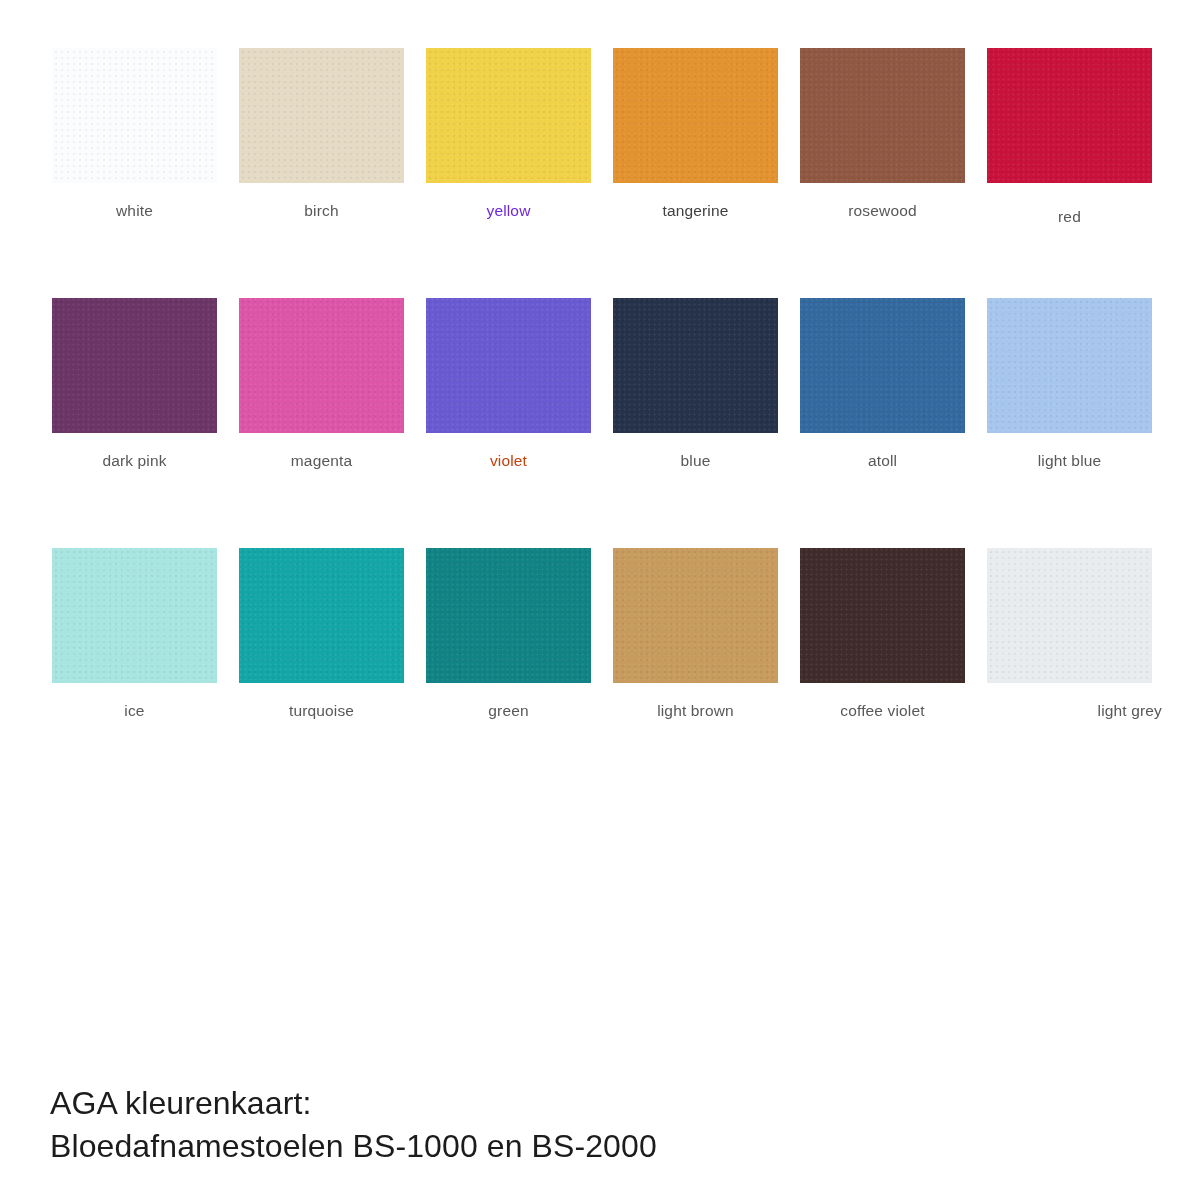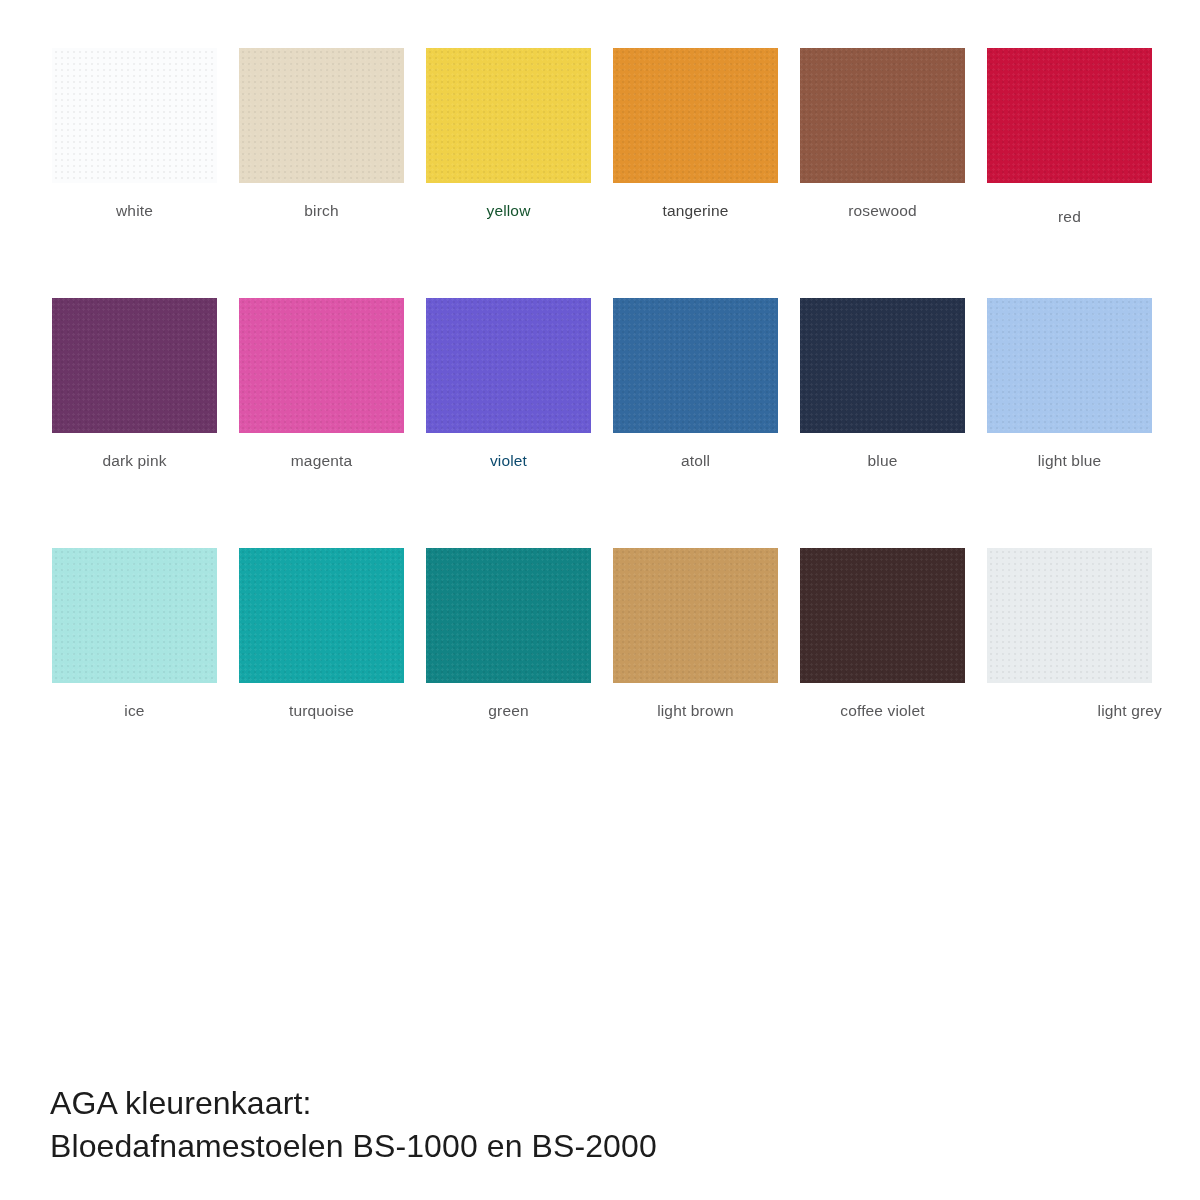--- a/index.html
+++ b/index.html
@@ -95,21 +95,21 @@
         <div class="swatch-cell">
           <div class="swatch-chip" style="background-color: rgb(251, 252, 253);"></div>
           <div class="swatch-label" style="color: rgb(88, 88, 90);">white</div>
         </div>
         <div class="swatch-cell">
           <div class="swatch-chip" style="background-color: rgb(229, 218, 196);"></div>
           <div class="swatch-label" style="color: rgb(88, 88, 90);">birch</div>
         </div>
         <div class="swatch-cell">
           <div class="swatch-chip" style="background-color: rgb(240, 209, 72);"></div>
-          <div class="swatch-label" style="color: #14532d;">yellow</div>
+          <div class="swatch-label" style="color: #6d28d9;">yellow</div>
         </div>
         <div class="swatch-cell">
           <div class="swatch-chip" style="background-color: rgb(226, 146, 46);"></div>
           <div class="swatch-label" style="color: #404040;">tangerine</div>
         </div>
         <div class="swatch-cell">
           <div class="swatch-chip" style="background-color: rgb(143, 88, 67);"></div>
           <div class="swatch-label" style="color: rgb(88, 88, 90);">rosewood</div>
         </div>
         <div class="swatch-cell">
@@ -121,29 +121,29 @@
         <div class="swatch-cell">
           <div class="swatch-chip" style="background-color: rgb(107, 53, 102);"></div>
           <div class="swatch-label" style="color: rgb(88, 88, 90);">dark pink</div>
         </div>
         <div class="swatch-cell">
           <div class="swatch-chip" style="background-color: rgb(221, 85, 168);"></div>
           <div class="swatch-label" style="color: rgb(88, 88, 90);">magenta</div>
         </div>
         <div class="swatch-cell">
           <div class="swatch-chip" style="background-color: rgb(106, 90, 210);"></div>
-          <div class="swatch-label" style="color: #0c4a6e;">violet</div>
+          <div class="swatch-label" style="color: #c2410c;">violet</div>
+        </div>
+        <div class="swatch-cell">
+          <div class="swatch-chip" style="background-color: rgb(38, 50, 74);"></div>
+          <div class="swatch-label" style="color: rgb(88, 88, 90);">blue</div>
         </div>
         <div class="swatch-cell">
           <div class="swatch-chip" style="background-color: rgb(51, 105, 158);"></div>
           <div class="swatch-label" style="color: rgb(88, 88, 90);">atoll</div>
-        </div>
-        <div class="swatch-cell">
-          <div class="swatch-chip" style="background-color: rgb(38, 50, 74);"></div>
-          <div class="swatch-label" style="color: rgb(88, 88, 90);">blue</div>
         </div>
         <div class="swatch-cell">
           <div class="swatch-chip" style="background-color: rgb(167, 198, 237);"></div>
           <div class="swatch-label" style="color: rgb(88, 88, 90);">light blue</div>
         </div>
       </div>
       <div class="swatch-row">
         <div class="swatch-cell">
           <div class="swatch-chip" style="background-color: rgb(168, 229, 225);"></div>
           <div class="swatch-label" style="color: rgb(88, 88, 90);">ice</div>

